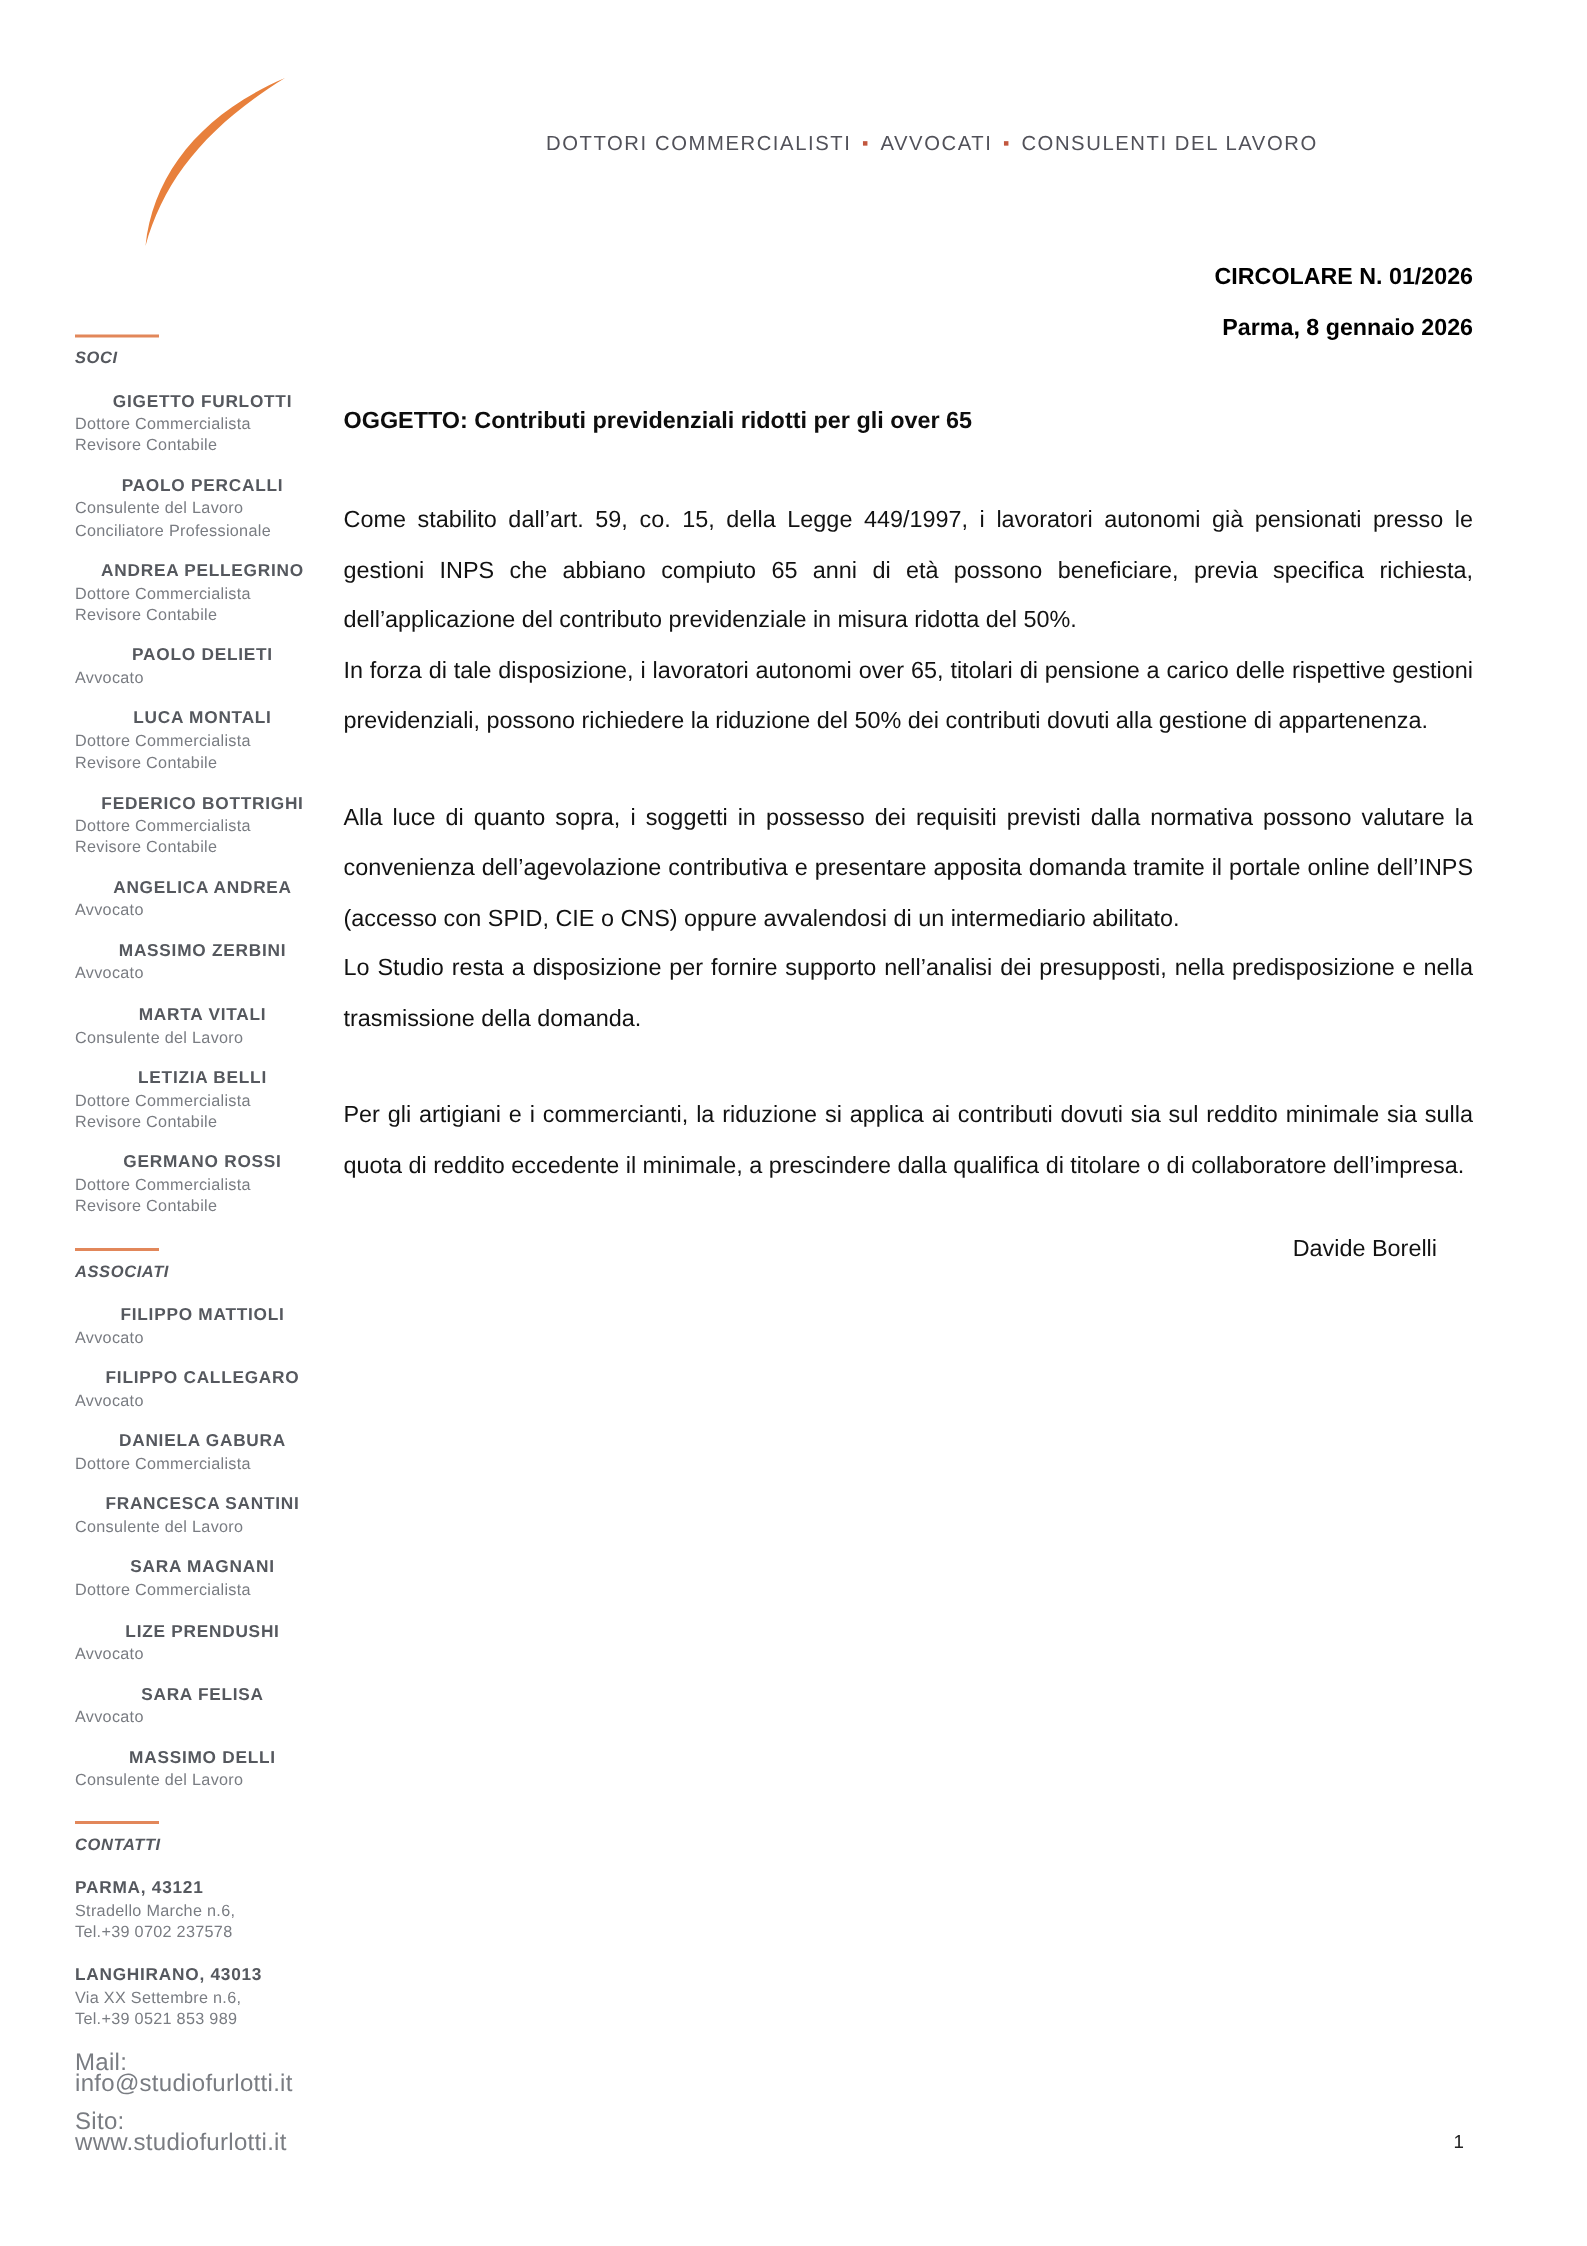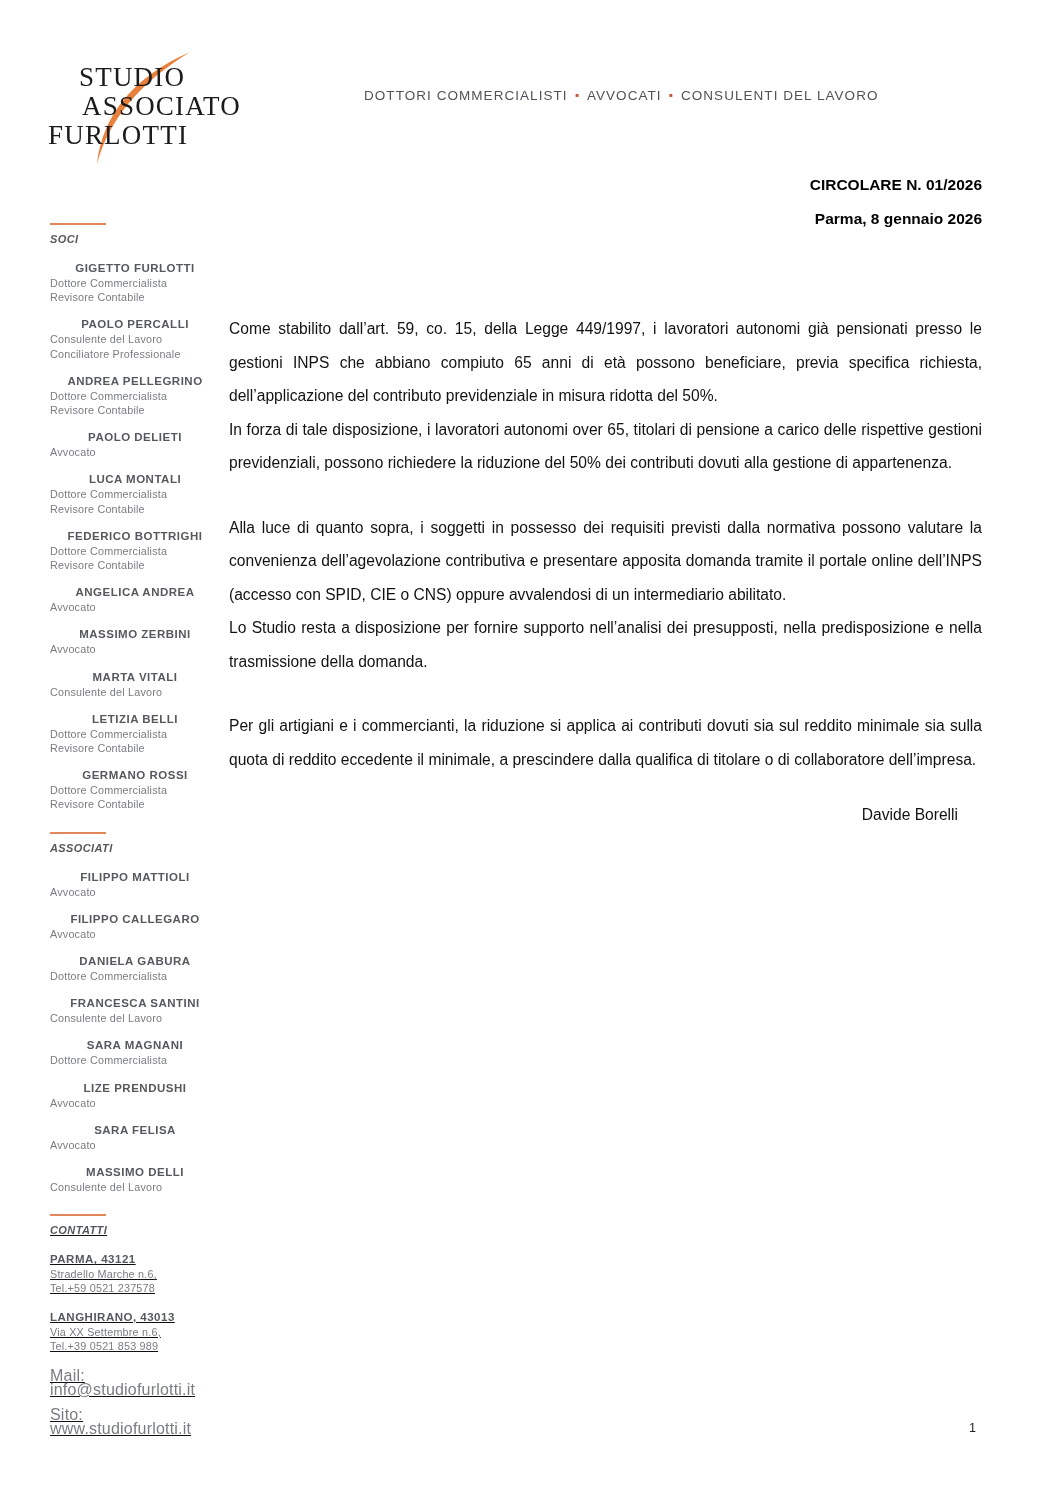--- a/index.html
+++ b/index.html
@@ -34,21 +34,21 @@
   .rule{width:56px;border-top:2px solid #E2875A;margin-bottom:8px;}
   .sec-title{
     font-style:italic;font-weight:700;font-size:11px;color:#55585E;
     letter-spacing:0.4px;margin-bottom:16px;
   }
   .section{margin-top:0;}
   .section + .section{margin-top:20px;}
   .member{margin-bottom:13px;}
   .m-name{font-weight:700;font-size:11.5px;letter-spacing:0.5px;color:#55585E;line-height:15px;text-align:center;}
   .m-role{font-size:10.8px;color:#797C82;line-height:14.2px;letter-spacing:0.2px;}
-  .contacts{margin-top:20px;text-decoration:underline;}
+  .contacts{margin-top:20px;}
   .office{margin-bottom:14px;}
   .o-city{font-weight:700;font-size:11.5px;letter-spacing:0.5px;color:#55585E;line-height:15px;}
   .o-line{font-size:10.8px;color:#797C82;line-height:14.2px;letter-spacing:0.2px;}
   .contact-line{font-size:16px;color:#797C82;line-height:14.2px;margin-top:10px;letter-spacing:0.2px;}
   .contact-line.first{margin-top:16px;}
   
   .main{position:absolute;left:229px;top:272px;width:753px;}
   .subject{font-weight:700;font-size:15.6px;color:#0d0d0d;}
   .blocks{margin-top:40px;}
   .block + .block{margin-top:31px;}
@@ -57,25 +57,20 @@
   
   .page-number{position:absolute;left:969px;top:1421px;font-size:12.5px;color:#222;}
 </style>
 </head>
 <body>
 
 <div class="logo">
   <svg width="175" height="125" viewBox="0 0 175 125" aria-hidden="true">
     <path d="M 49 114 C 54 66, 86 26, 142 2 C 90 34, 61 70, 49 114 Z" fill="#E8803C"></path>
   </svg>
-  <div class="logo-lines">
-    <div class="logo-line logo-l1">STUDIO</div>
-    <div class="logo-line logo-l2">ASSOCIATO</div>
-    <div class="logo-line logo-l3">FURLOTTI</div>
-  </div>
 </div>
 
 <div class="tagline"><span>DOTTORI COMMERCIALISTI</span><span class="bullet">▪</span><span>AVVOCATI</span><span class="bullet">▪</span><span>CONSULENTI DEL LAVORO</span></div>
 
 <div class="circ-block">
   <div class="circ-line">CIRCOLARE N. 01/2026</div>
   <div class="circ-line">Parma, 8 gennaio 2026</div>
 </div>
 
 <aside class="sidebar">
@@ -194,35 +189,36 @@
 </div>
   </div>
 </div>
   <div class="section contacts">
     <div class="rule"></div>
     <div class="sec-title">CONTATTI</div>
     <div id="contact-offices">
   <div class="office">
     <div class="o-city">PARMA, 43121</div>
   <div class="o-line">Stradello Marche n.6,</div>
-          <div class="o-line">Tel.+59 0521 237578</div>
+          <div class="o-line">Tel.+39 0702 237578</div>
         </div>
 
   <div class="office">
     <div class="o-city">LANGHIRANO, 43013</div>
   <div class="o-line">Via XX Settembre n.6,</div>
           <div class="o-line">Tel.+39 0521 853 989</div>
         </div>
 </div>
     <div class="contact-line first">Mail: info@studiofurlotti.it</div>
     <div class="contact-line">Sito: www.studiofurlotti.it</div>
   </div>
 </aside>
 
 <main class="main">
+  <div class="subject">OGGETTO: Contributi previdenziali ridotti per gli over 65</div>
   <div class="blocks" id="paragraph-blocks">
       <div class="block">
         <p>Come stabilito dall’art. 59, co. 15, della Legge 449/1997, i lavoratori autonomi già pensionati presso le gestioni INPS che abbiano compiuto 65 anni di età possono beneficiare, previa specifica richiesta, dell’applicazione del contributo previdenziale in misura ridotta del 50%.</p>
         <p>In forza di tale disposizione, i lavoratori autonomi over 65, titolari di pensione a carico delle rispettive gestioni previdenziali, possono richiedere la riduzione del 50% dei contributi dovuti alla gestione di appartenenza.</p>
       </div>
       <div class="block">
         <p>Alla luce di quanto sopra, i soggetti in possesso dei requisiti previsti dalla normativa possono valutare la convenienza dell’agevolazione contributiva e presentare apposita domanda tramite il portale online dell’INPS (accesso con SPID, CIE o CNS) oppure avvalendosi di un intermediario abilitato.</p>
         <p>Lo Studio resta a disposizione per fornire supporto nell’analisi dei presupposti, nella predisposizione e nella trasmissione della domanda.</p>
       </div>
       <div class="block">

